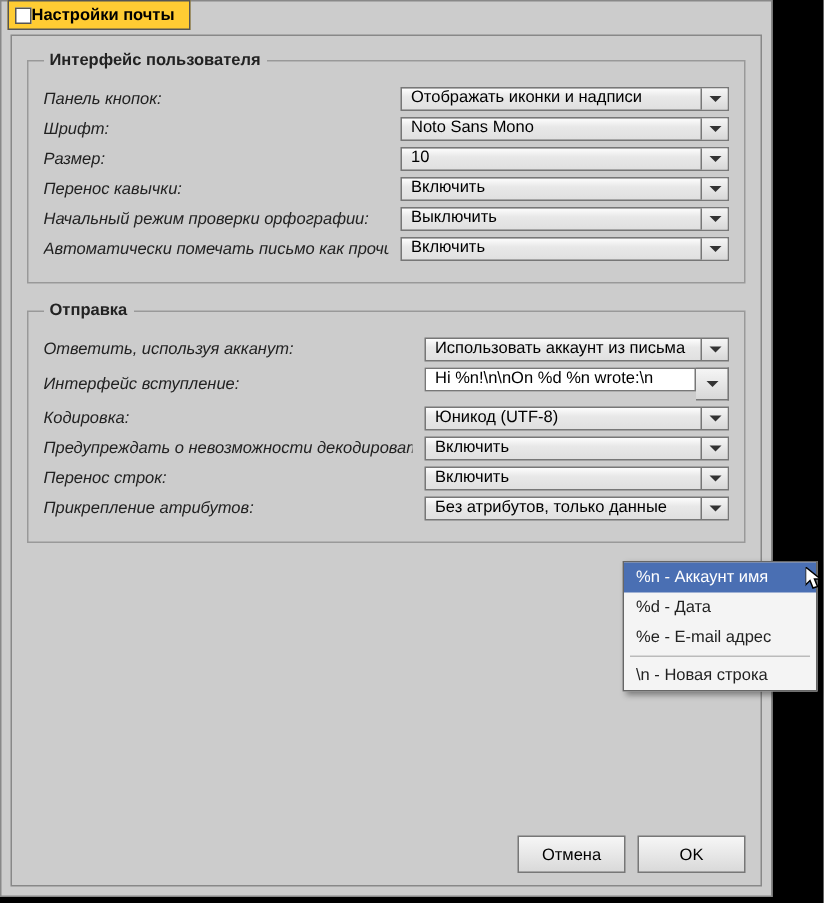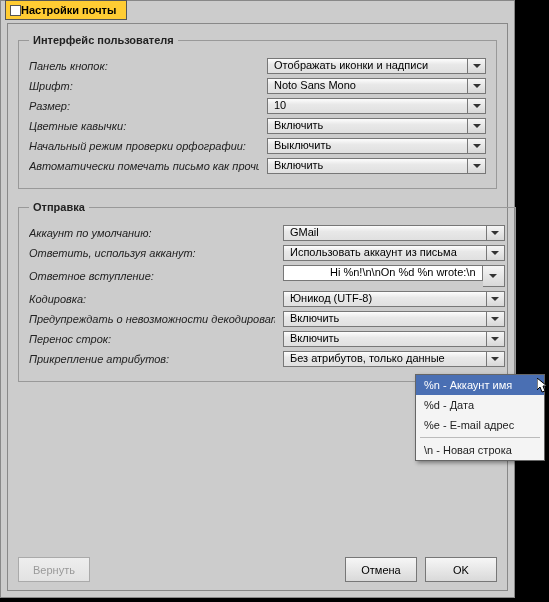--- a/index.html
+++ b/index.html
@@ -112,21 +112,20 @@
     justify-content: center;
   }
   .arrow-down {
     width: 0; height: 0;
     border-left: 4px solid transparent;
     border-right: 4px solid transparent;
     border-top: 4px solid #333;
   }
   .textfield {
     background: #fff;
-    padding-left: 40px;
   }
   .split {
     display: flex;
     gap: 0;
     width: 100%;
   }
   .split .textfield { flex: 1; }
   .split .mini-btn {
     flex: 0 0 22px;
     height: 22px;
@@ -241,21 +240,21 @@
         <div class="ctl">
             <div class="combo">
               <span class="val">10</span>
               <span class="arrow-btn">
                 <span class="arrow-down"></span>
               </span>
             </div>
           </div>
       </div>
       <div class="row">
-        <div class="lbl">Цветные кавычки:</div>
+        <div class="lbl">Перенос кавычки:</div>
         <div class="ctl">
             <div class="combo">
               <span class="val">Включить</span>
               <span class="arrow-btn">
                 <span class="arrow-down"></span>
               </span>
             </div>
           </div>
       </div>
       <div class="row">
@@ -279,43 +278,32 @@
               </span>
             </div>
           </div>
       </div>
     </fieldset>
 
     <fieldset class="sending">
       <legend>Отправка</legend>
 
       <div class="row">
-        <div class="lbl">Аккаунт по умолчанию:</div>
-        <div class="ctl">
-            <div class="combo">
-              <span class="val">GMail</span>
-              <span class="arrow-btn">
-                <span class="arrow-down"></span>
-              </span>
-            </div>
-          </div>
-      </div>
-      <div class="row">
         <div class="lbl">Ответить, используя акканут:</div>
         <div class="ctl">
             <div class="combo">
               <span class="val">Использовать аккаунт из письма</span>
               <span class="arrow-btn">
                 <span class="arrow-down"></span>
               </span>
             </div>
           </div>
       </div>
       <div class="row">
-        <div class="lbl">Ответное вступление:</div>
+        <div class="lbl">Интерфейс вступление:</div>
         <div class="ctl">
           <div class="split">
             <div class="textfield">
                 <span class="val">Hi %n!\n\nOn %d %n wrote:\n</span>
               </div>
             <div class="mini-btn">
                 <span class="arrow-down"></span>
               </div>
           </div>
         </div>
@@ -360,23 +348,20 @@
               <span class="val">Без атрибутов, только данные</span>
               <span class="arrow-btn">
                 <span class="arrow-down"></span>
               </span>
             </div>
           </div>
       </div>
     </fieldset>
 
     <div class="footer">
-      <div class="btn disabled">
-          <span>Вернуть</span>
-        </div>
       <div class="footer-right">
         <div class="btn">
             <span>Отмена</span>
           </div>
         <div class="btn">
             <span>OK</span>
           </div>
       </div>
     </div>
 

